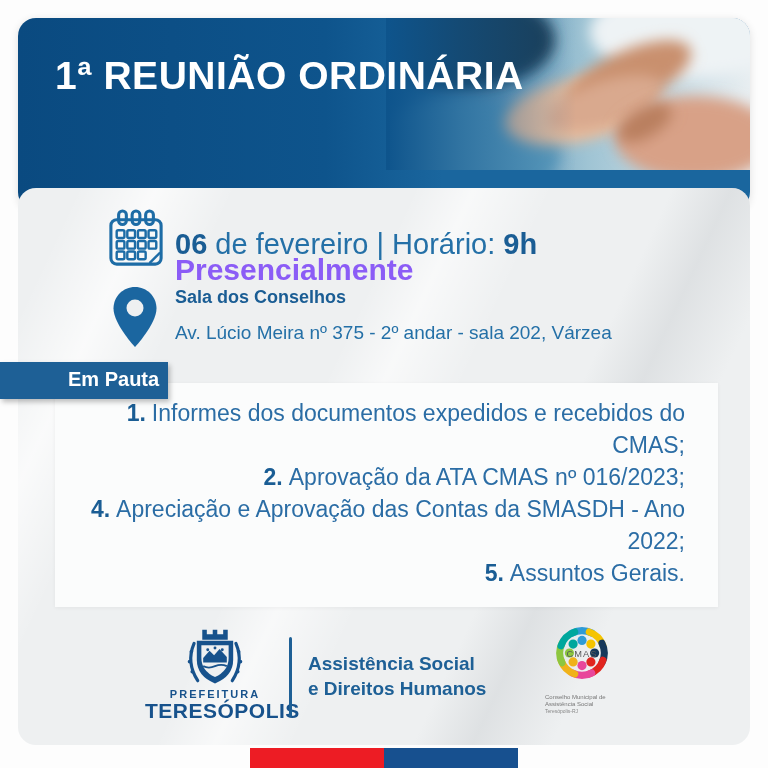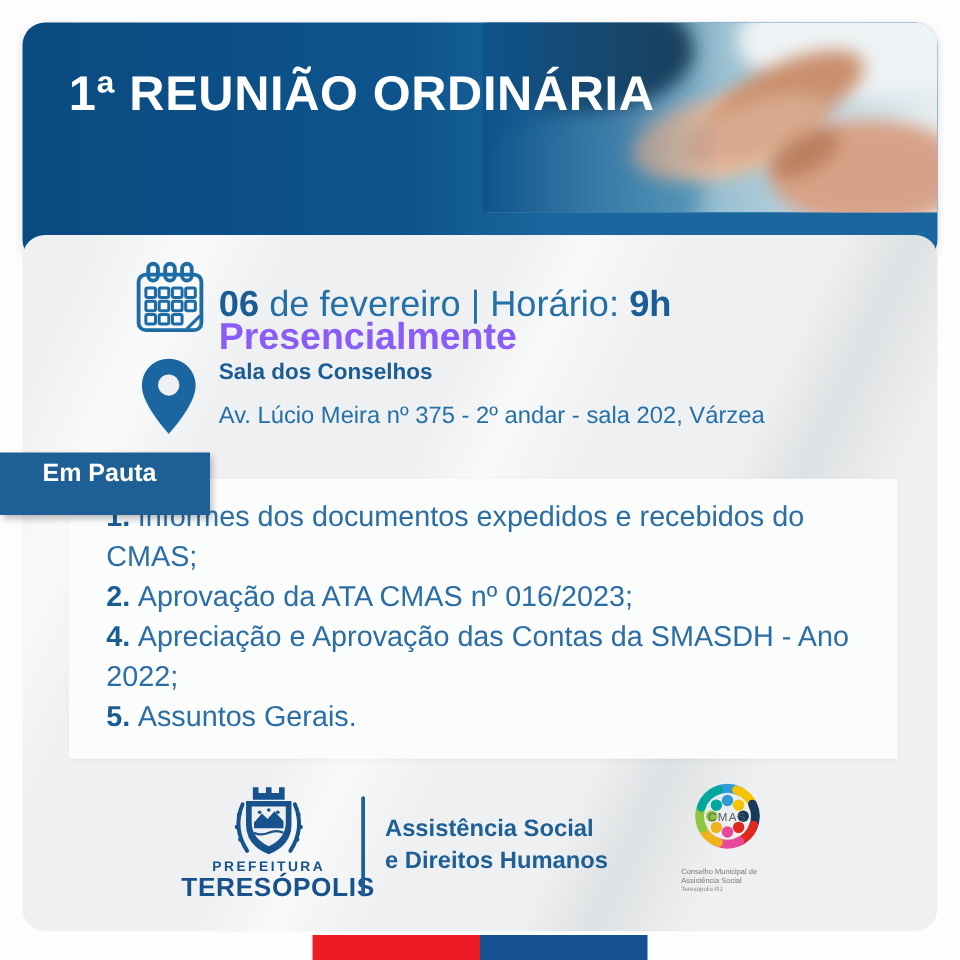--- a/index.html
+++ b/index.html
@@ -29,26 +29,26 @@
   
   .calendar-icon{position:absolute;left:108px;top:209px;width:56px;height:60px;}
   .date-line{position:absolute;left:175px;top:216px;font-size:29px;color:#2470a7;white-space:nowrap;margin-top:12px;}
   .date-line b{color:#1a5d94;}
   .mode-line{position:absolute;left:175px;top:253px;font-size:30px;font-weight:bold;color:#8b5cf6;}
   .pin-icon{position:absolute;left:112px;top:286px;width:46px;height:62px;}
   .venue-line{position:absolute;left:175px;top:287px;font-size:18px;font-weight:bold;color:#1a5d94;}
   .address-line{position:absolute;left:175px;top:322px;font-size:19px;color:#2470a7;white-space:nowrap;}
 
   
-  .ribbon{position:absolute;left:0;top:362px;width:168px;height:50px;background:#1e6096;
-    color:#ffffff;font-size:20px;font-weight:bold;line-height:34px;padding-left:34px;
+  .ribbon{position:absolute;left:0;top:362px;width:168px;height:37px;background:#1e6096;
+    color:#ffffff;font-size:20px;font-weight:bold;line-height:34px;padding-left:68px;
     box-sizing:border-box;box-shadow:2px 3px 5px rgba(0,0,0,.25);z-index:3;}
   .agenda-box{position:absolute;left:55px;top:383px;width:663px;height:224px;background:#fbfcfc;
     box-shadow:0 1px 4px rgba(0,0,0,.05);z-index:2;box-sizing:border-box;
-    padding:14px 18px 12px 30px;}
+    padding:14px 18px 12px 30px;text-align:right;}
   .agenda-item{font-size:23px;line-height:32px;color:#2b6da5;width:600px;}
   .agenda-item b{color:#1a5d94;margin-right:6px;}
 
   
   .crest{position:absolute;left:181px;top:628px;width:68px;height:60px;}
   .pref-line1{position:absolute;left:145px;top:688px;width:140px;text-align:center;
     font-size:11px;font-weight:bold;letter-spacing:2px;color:#17528c;}
   .pref-line2{position:absolute;left:145px;top:699px;width:140px;
     font-size:21px;font-weight:bold;letter-spacing:.5px;color:#17528c;}
   .footer-divider{position:absolute;left:289px;top:637px;width:3px;height:80px;background:#1e6096;border-radius:2px;}

